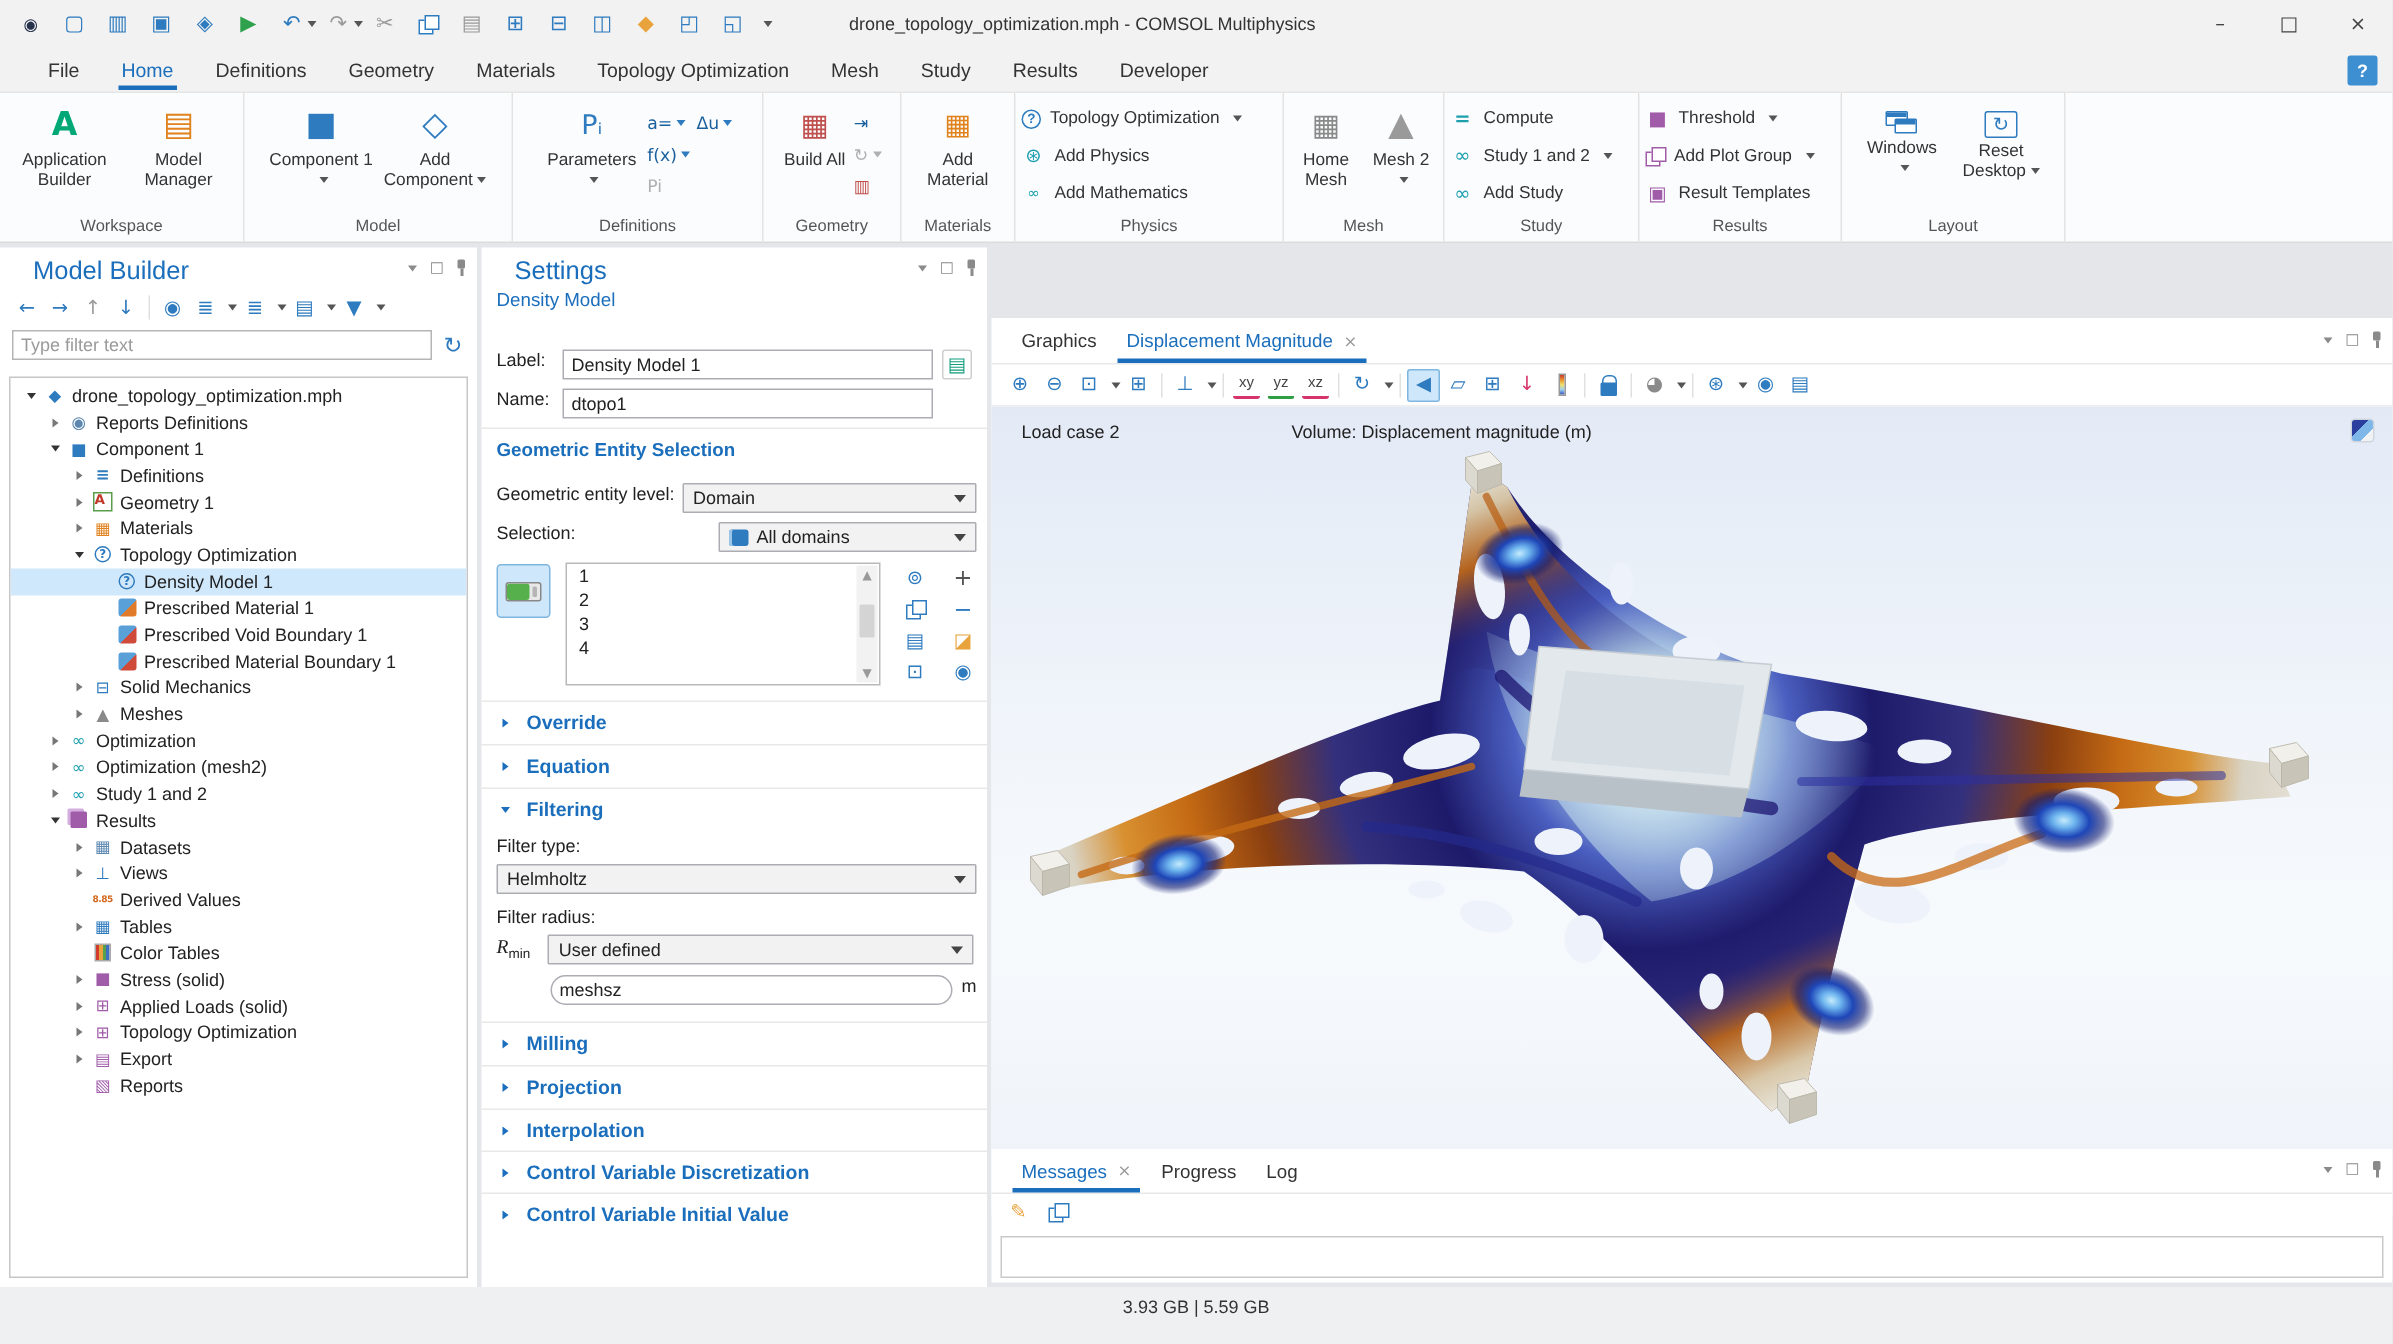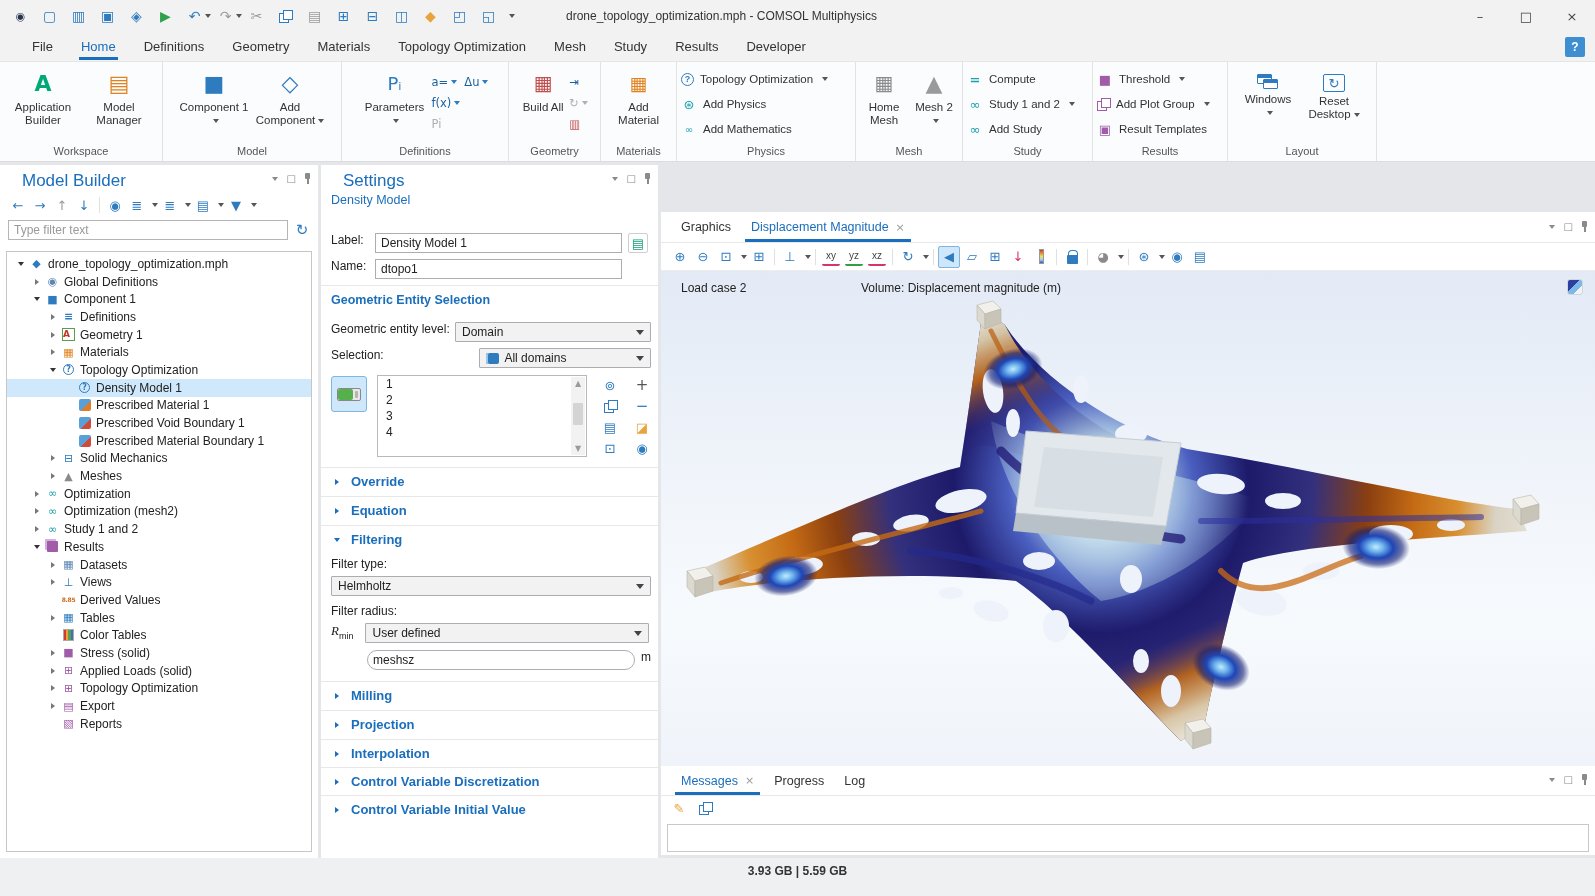--- a/index.html
+++ b/index.html
@@ -173,21 +173,21 @@
   .legend-mini { position:absolute; right:12px; top:8px; width:16px; height:16px; border-radius:3px; border:1px solid #cfd6de;
     background:linear-gradient(135deg,#2b3f9e 0 40%,#7fb7e8 40% 70%,#f0f2f4 70% 100%); }
 
   
   .p-msg { left:661px; top:604px; width:934px; height:89px; }
   .msg-toolbar { height:24px; display:flex; align-items:center; gap:6px; padding-left:8px; }
   .msg-box { position:absolute; left:6px; right:6px; top:58px; height:28px; border:1px solid #c9c9c9; background:#fff; }
 
   
   .statusbar { position:absolute; left:0; top:858px; width:1595px; height:38px; background:#eef0f2;
-    display:flex; align-items:flex-start; justify-content:center; padding-top:6px; font-size:12px; color:#333;font-weight:bold; }
+    display:flex; align-items:flex-start; justify-content:center; padding-top:6px; font-size:12px; color:#333; }
 </style>
 </head>
 <body>
 
 <div class="app">
 
   <div class="titlebar">
     <div class="qat">
       <span class="qi dark g">◉</span>
       <span class="qi g">▢</span>
@@ -446,21 +446,21 @@
       </div>
       <div class="tree-box">
         <div class="trow lvl0">
             <span class="chev open"></span>
             <span class="ti c-blue">◆</span>
             <span>drone_topology_optimization.mph</span>
           </div>
         <div class="trow lvl1">
             <span class="chev closed"></span>
             <span class="ti c-steel">◉</span>
-            <span>Global Definitions</span>
+            <span>Reports Definitions</span>
           </div>
         <div class="trow lvl1">
             <span class="chev open"></span>
             <span class="ti c-blue">■</span>
             <span>Component 1</span>
           </div>
         <div class="trow lvl2">
             <span class="chev closed"></span>
             <span class="ti c-blue" style="font-weight:bold">≡</span>
             <span>Definitions</span>

